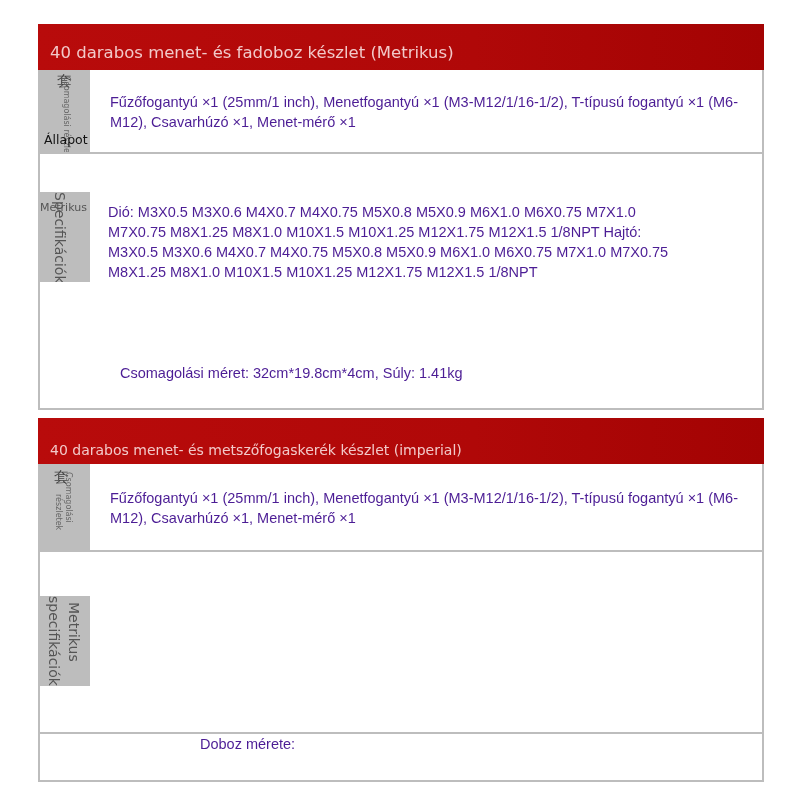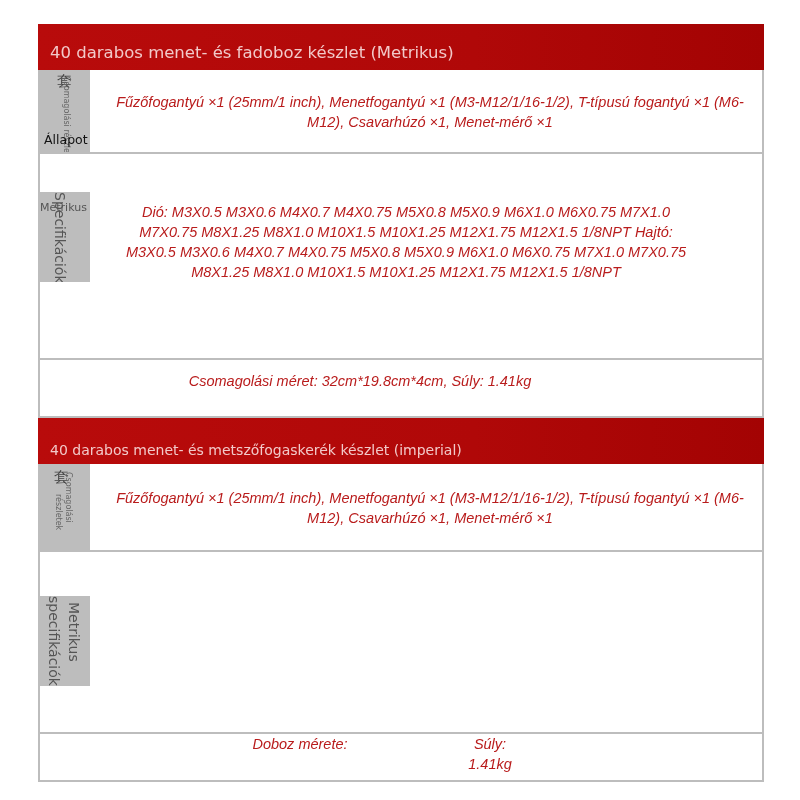--- a/index.html
+++ b/index.html
@@ -29,24 +29,23 @@
       background: #fff;
     }
 
     .label-box {
       position: absolute; left: 0; width: 50px;
       background: #bdbdbd;
       overflow: hidden;
     }
 
     .content {
-      position: absolute; color: #b91c1c; text-align: center;
+      position: absolute; color: #4c1d95; 
       line-height: 20px; font-size: 14.5px;
       font-family: "Liberation Sans", sans-serif;
-      font-style: italic;
     }
 
     .vt { position: absolute; white-space: nowrap; color: #555; writing-mode: vertical-rl; }
     .glyph { position: absolute; color: #444; font-size: 15px; }
     .tiny { position: absolute; writing-mode: vertical-rl; color: #666; font-size: 8px; white-space: nowrap; line-height: 9px; }
   </style>
 </head>
 <body>
 
 <div class="panel panel-1">
@@ -59,24 +58,24 @@
       <span style="position:absolute;left:4px;top:62px;font-size:12.5px;color:#111;white-space:nowrap;">Állapot</span>
     </div>
     <div class="content" style="left:70px;top:22px;width:640px;">Fűzőfogantyú ×1 (25mm/1 inch), Menetfogantyú ×1 (M3-M12/1/16-1/2), T-típusú fogantyú ×1 (M6-M12), Csavarhúzó ×1, Menet-mérő ×1</div>
   </div>
 
   <div class="row" style="top:130px;height:206px;">
     <div class="label-box" style="top:38px;height:90px;">
       <span class="vt" style="left:12px;top:0;font-size:14px;">Specifikációk</span>
       <span style="position:absolute;left:0;top:9px;font-size:11px;color:#555;white-space:nowrap;">Metrikus</span>
     </div>
-    <div class="content" style="left:76px;top:48px;width:580px;">Dió: M3X0.5 M3X0.6 M4X0.7 M4X0.75 M5X0.8 M5X0.9 M6X1.0 M6X0.75 M7X1.0 M7X0.75 M8X1.25 M8X1.0 M10X1.5 M10X1.25 M12X1.75 M12X1.5 1/8NPT Hajtó: M3X0.5 M3X0.6 M4X0.7 M4X0.75 M5X0.8 M5X0.9 M6X1.0 M6X0.75 M7X1.0 M7X0.75 M8X1.25 M8X1.0 M10X1.5 M10X1.25 M12X1.75 M12X1.5 1/8NPT</div>
+    <div class="content" style="left:68px;top:48px;width:580px;">Dió: M3X0.5 M3X0.6 M4X0.7 M4X0.75 M5X0.8 M5X0.9 M6X1.0 M6X0.75 M7X1.0 M7X0.75 M8X1.25 M8X1.0 M10X1.5 M10X1.25 M12X1.75 M12X1.5 1/8NPT Hajtó: M3X0.5 M3X0.6 M4X0.7 M4X0.75 M5X0.8 M5X0.9 M6X1.0 M6X0.75 M7X1.0 M7X0.75 M8X1.25 M8X1.0 M10X1.5 M10X1.25 M12X1.75 M12X1.5 1/8NPT</div>
   </div>
 
-  <div class="row" style="top:336px;height:58px;">
+  <div class="row" style="top:328px;height:58px;">
     <div class="content" style="left:80px;top:11px;width:480px;">Csomagolási méret: 32cm*19.8cm*4cm, Súly: 1.41kg</div>
   </div>
 </div>
 
 <div class="panel panel-2">
   <div class="header">40 darabos menet- és metszőfogaskerék készlet (imperial)</div>
 
   <div class="row" style="top:46px;height:88px;">
     <div class="label-box" style="top:0;height:86px;">
       <span class="glyph" style="left:14px;top:4px;">套</span>
@@ -90,18 +89,14 @@
     <div class="label-box" style="top:44px;height:90px;">
       <span class="vt" style="left:26px;top:6px;font-size:14px;">Metrikus</span>
       <span class="vt" style="left:6px;top:0;font-size:14px;">specifikációk</span>
     </div>
   </div>
 
   <div class="row" style="top:316px;height:48px;">
     <div class="content" style="left:160px;top:0;width:200px;">
       <div>Doboz mérete:</div>
     </div>
-    <div class="content" style="left:410px;top:0;width:80px;">
-      <div>Súly:</div>
-      <div>1.41kg</div>
-    </div>
   </div>
 </div>
 
 </body></html>

